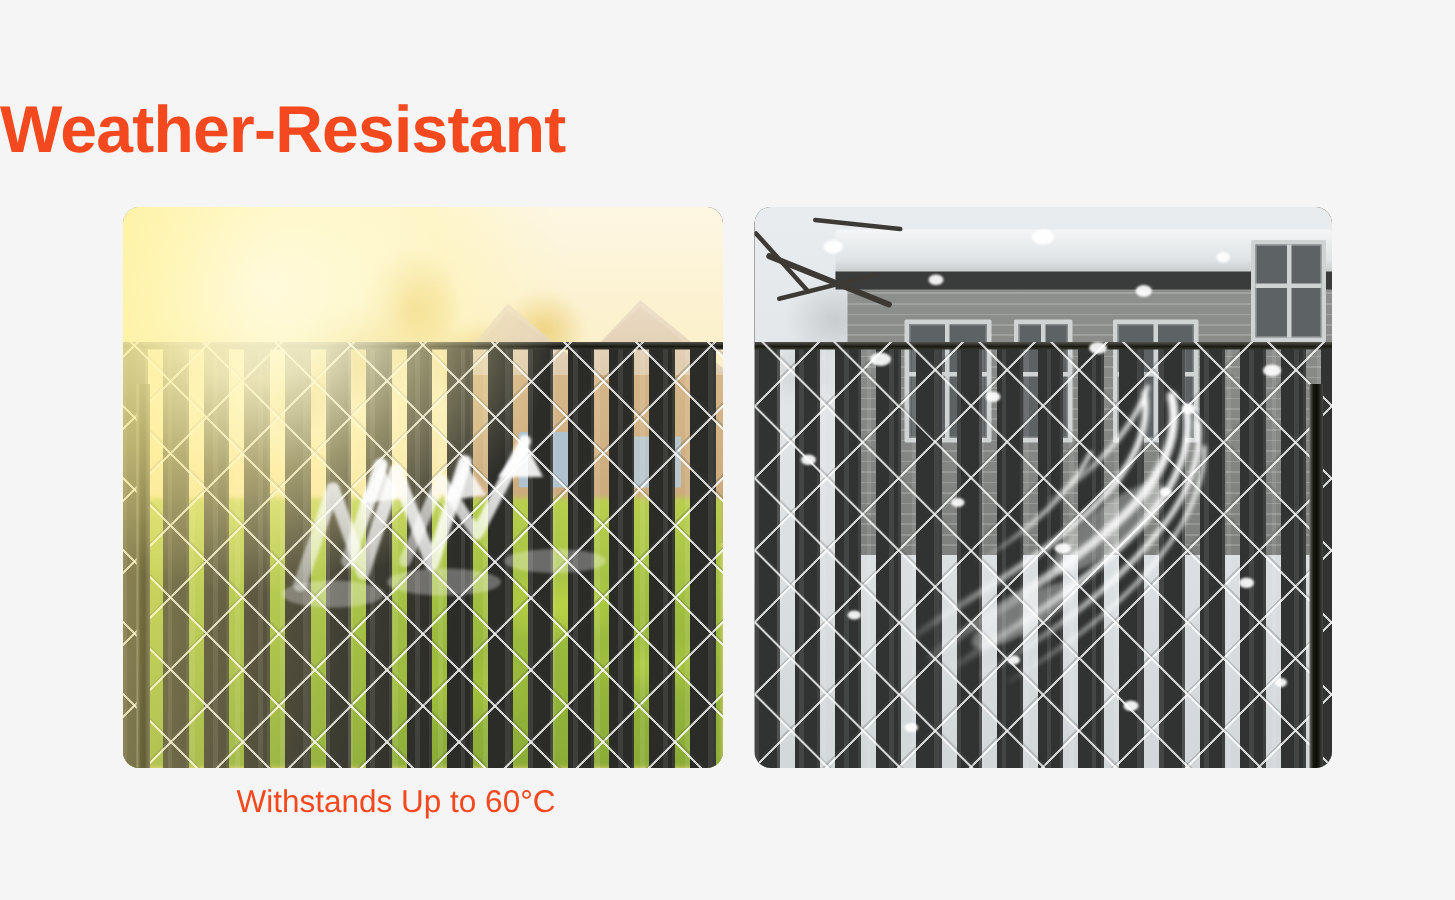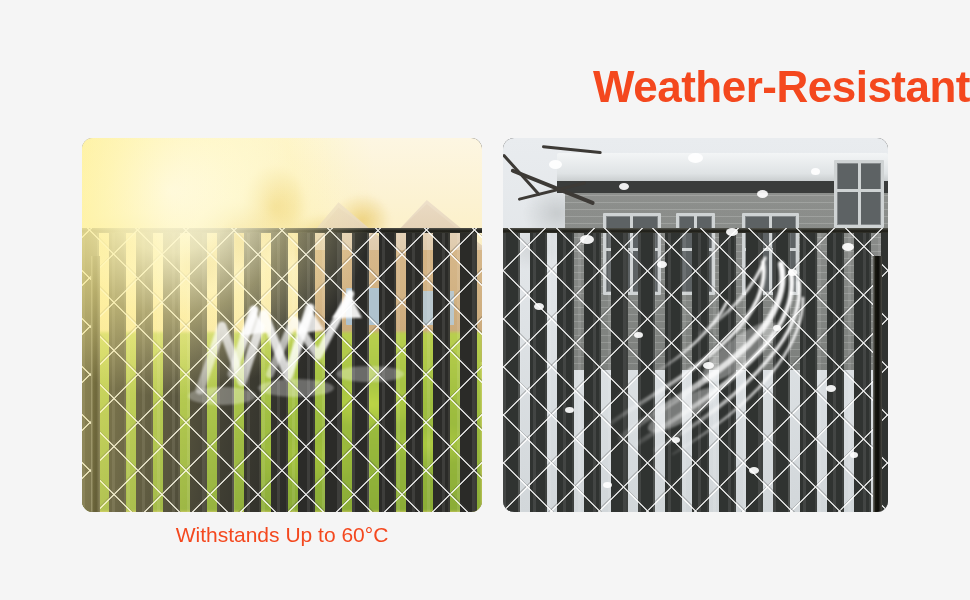--- a/index.html
+++ b/index.html
@@ -7,21 +7,21 @@
     width:970px; height:600px;
     background:#f5f5f5;
     font-family:"Liberation Sans", sans-serif;
     overflow:hidden;
   }
   #stage { position:relative; width:970px; height:600px; background:#f5f5f5; }
 
   
   .title {
     position:absolute; left:0; top:62px; width:970px;
-    text-align:right;
+    text-align:left;
     font-size:44px; font-weight:bold; letter-spacing:-0.5px;
     color:#f4481e;
     white-space:nowrap;
   }
 
   
   .panel { position:absolute; top:138px; width:400px; height:374px; }
   .panel.left  { left:82px; }
   .panel.right { left:503px; width:385px; }
 
@@ -183,21 +183,21 @@
 
   
   .overlay { position:absolute; inset:0; pointer-events:none; }
 
   
   .caption {
     position:absolute; top:523px; width:400px;
     text-align:center; font-size:21px; color:#f4481e;
     white-space:nowrap;
   }
-  .caption.left  { left:82px; }
+  .caption.left  { left:64px; }
   .caption.right { left:503px; width:385px; }
 </style>
 </head>
 <body>
 
 <div id="stage">
 
   <div class="title">Weather-Resistant</div>
 
   <div class="panel left">

